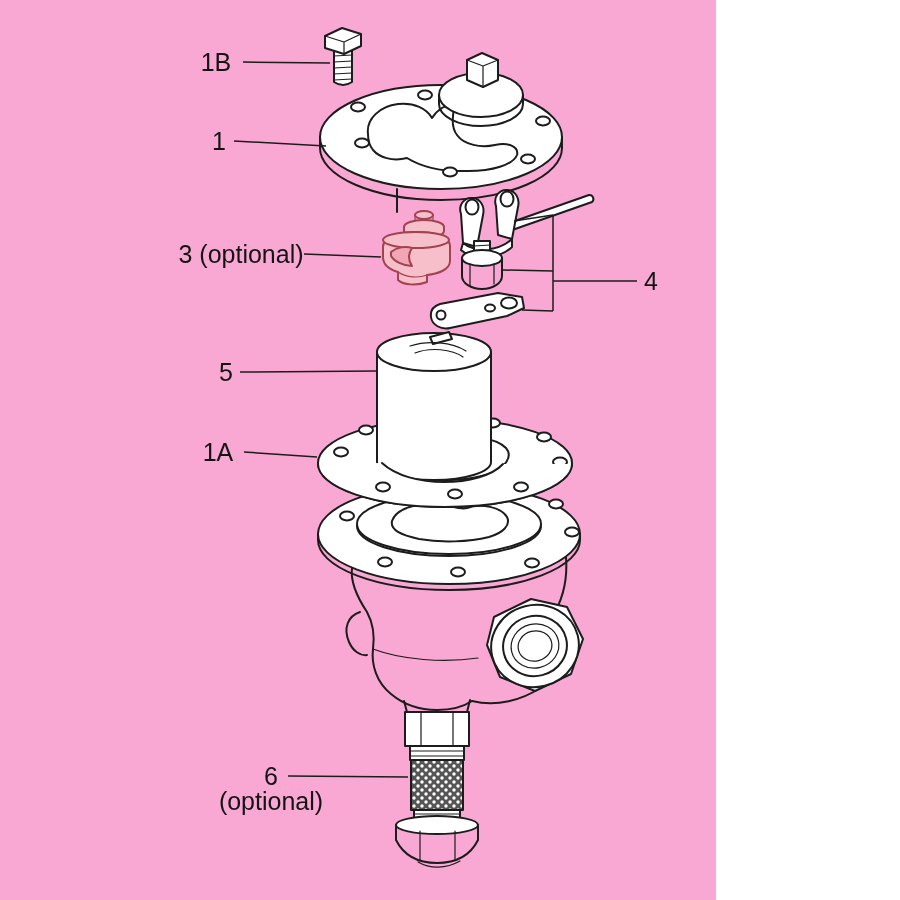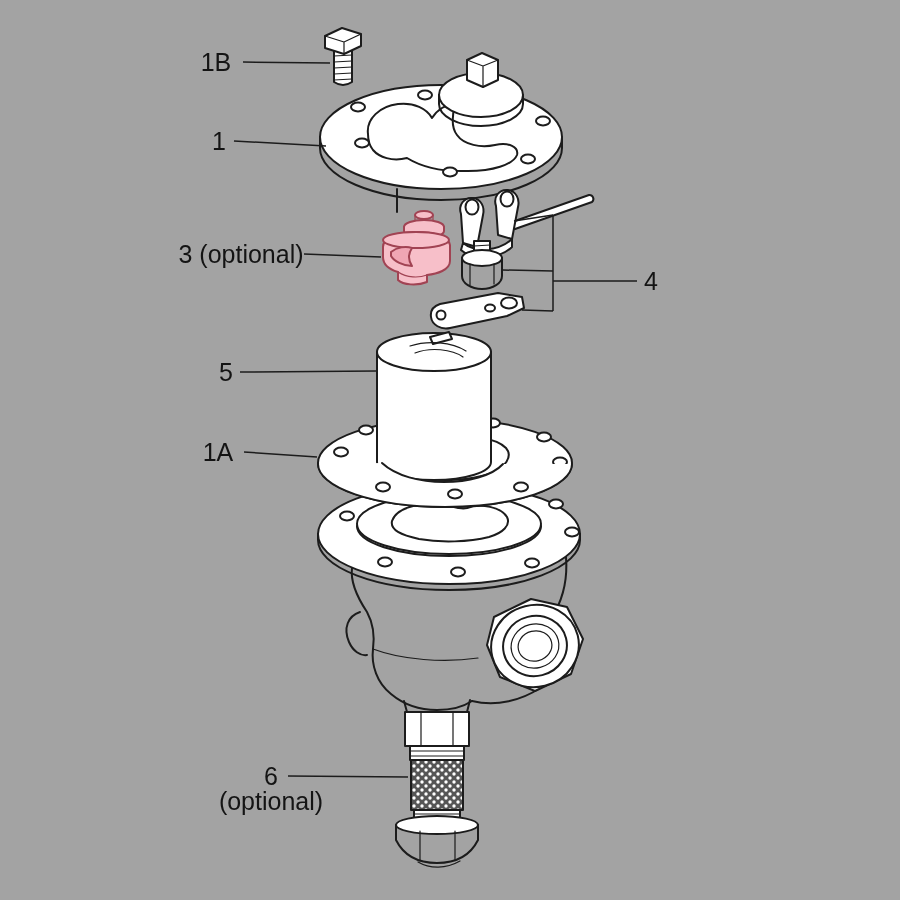--- a/index.html
+++ b/index.html
@@ -1,16 +1,16 @@
 <!DOCTYPE html>
 <html><head>
 <meta charset="utf-8">
 <style>
   html,body{margin:0;padding:0;background:#ffffff;}
-  .stage{position:relative;width:900px;height:900px;background:#a3a3a3;overflow:hidden;}
+  .stage{position:relative;width:716px;height:900px;background:#f9a8d4;overflow:hidden;}
   svg{display:block;}
   .part path,.part ellipse,.part rect,.part circle,.part polygon{
     fill:#ffffff;stroke:#1c1c1c;stroke-width:2;stroke-linejoin:round;stroke-linecap:round;}
   .part .nofill{fill:none;}
   .part .thin{stroke-width:1.2;fill:none;}
   .pink path,.pink ellipse{fill:#f7bfc9;stroke:#a14353;}
   .pink .inner{fill:#f0a6b4;}
   .pink .thin{stroke-width:1.2;fill:none;stroke:#a14353;}
   .leader{fill:none;stroke:#1c1c1c;stroke-width:1.5;}
   .label{font-family:"Liberation Sans","DejaVu Sans",sans-serif;font-size:25px;fill:#141414;}

